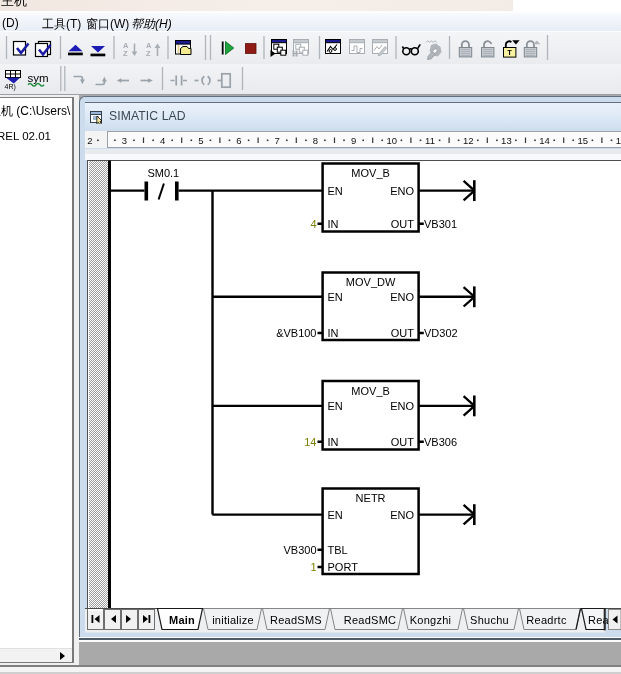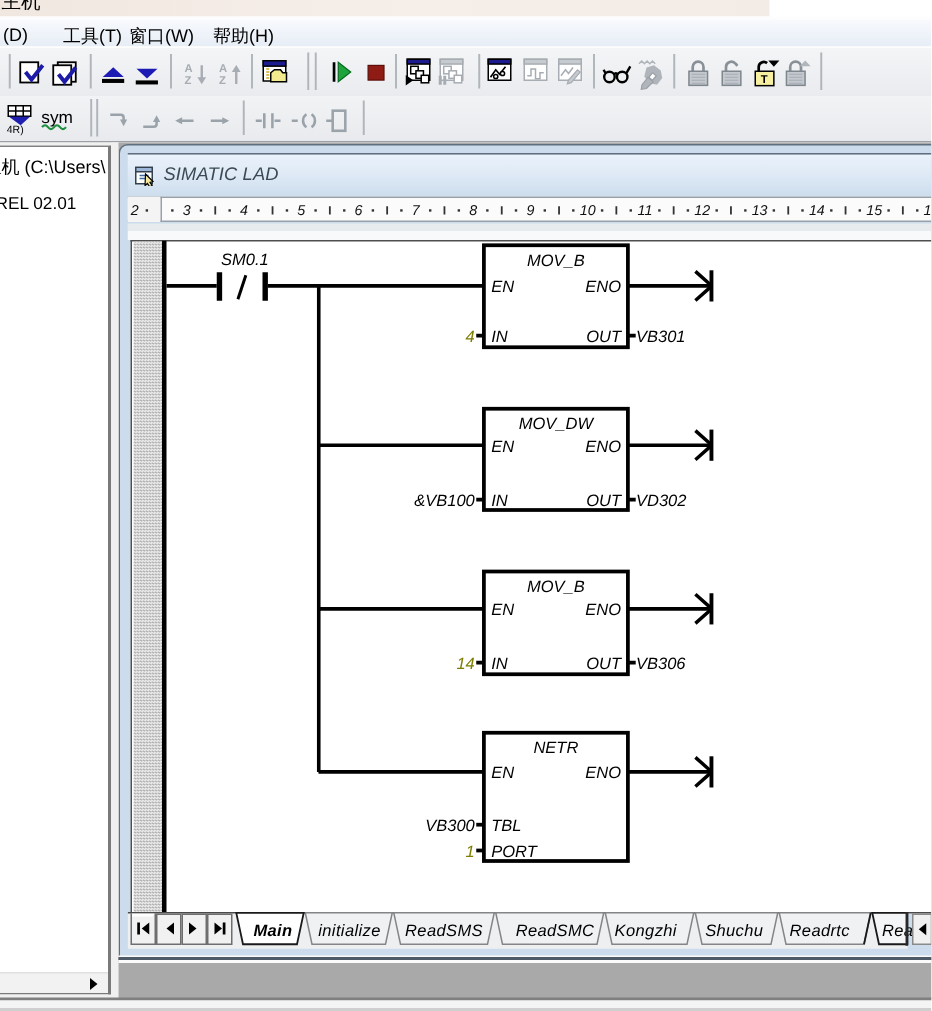--- a/index.html
+++ b/index.html
@@ -12,21 +12,21 @@
 
 <div class="abs" style="left:0;top:0;width:513px;height:11px;background:linear-gradient(90deg,#f0e7e0,#f6efe9 55%,#f3ece6);overflow:hidden;">
   <div class="abs" style="left:1px;top:-8.5px;font-size:13px;color:#000;">主机</div>
 </div>
 <div class="abs" style="left:0;top:11px;width:621px;height:2px;background:#fdfdfd;"></div>
 
 <div class="abs" style="left:0;top:13px;width:621px;height:18px;background:linear-gradient(#f8fafd,#e7edf6);font-size:12px;color:#000;">
   <span class="abs" style="left:2px;top:3px;">(D)</span>
   <span class="abs" style="left:42px;top:3px;">工具(T)</span>
   <span class="abs" style="left:86px;top:3px;">窗口(W)</span>
-  <span class="abs" style="left:142px;top:3px;">帮助(H)</span>
+  <span class="abs" style="left:131px;top:3px;font-style:italic;">帮助(H)</span>
 </div>
 
 <div class="abs" style="left:0;top:31px;width:621px;height:33px;background:linear-gradient(#f4f5f7,#e9ebee);border-top:1px solid #fdfdfd;"></div>
 <div class="abs" style="left:0;top:64px;width:621px;height:30px;background:linear-gradient(#f2f3f5,#e8eaed);"></div>
 <div class="abs" style="left:0;top:94px;width:621px;height:1px;background:#9aa0a6;"></div>
 <div class="abs" style="left:0;top:95px;width:621px;height:2px;background:#f0f0f0;"></div>
 
 <svg class="abs" style="left:0;top:31px;" width="621" height="63" id="tb">
 
   <g stroke="#b0b5bb" stroke-width="1.3">
@@ -197,21 +197,21 @@
 </div>
 <div class="abs" style="left:0;top:661.5px;width:74px;height:1.5px;background:#7a7a7a;"></div>
 <div class="abs" style="left:0;top:663px;width:74px;height:2.5px;background:#f0f0f0;"></div>
 
 <div class="abs" style="left:74px;top:95px;width:5px;height:571px;background:#f0f0f0;"></div>
 
 <div class="abs" style="left:79px;top:95px;width:542px;height:571px;background:#a9a9a9;"></div>
 
 <div class="abs" style="left:79px;top:96px;width:542px;height:544px;background:#ccdcec;border:1px solid #5f6f7d;border-right:none;border-radius:6px 0 0 0;"></div>
 
-<div class="abs" style="left:85px;top:102px;width:536px;height:531px;overflow:hidden;font-style:italic;">
+<div class="abs" style="left:85px;top:102px;width:536px;height:531px;overflow:hidden;">
 
   <div class="abs" style="left:0;top:0;width:536px;height:29px;background:linear-gradient(#eaf2fb 0%,#dfeaf6 45%,#cddded 100%);border-top:1px solid #5f6f7d;"></div>
   <svg class="abs" style="left:5px;top:9px;" width="14" height="13">
     <rect x="0.5" y="0.5" width="11" height="11" fill="#fff" stroke="#33414e"></rect>
     <rect x="0.5" y="0.5" width="11" height="3" fill="#9db6d8" stroke="#33414e"></rect>
     <path d="M3,6 h6 M3,8 h4" stroke="#3c6ea5" stroke-width="1"></path>
     <path d="M7,5 l5,5 -2,0.6 1.4,2 -1.6,1 -1.5,-2.3 -1.6,1.4 z" fill="#f6e8a0" stroke="#000" stroke-width="0.8"></path>
   </svg>
   <div class="abs" style="left:24px;top:7px;font-size:12.2px;color:#3b4954;letter-spacing:0.1px;">SIMATIC LAD</div>
 

